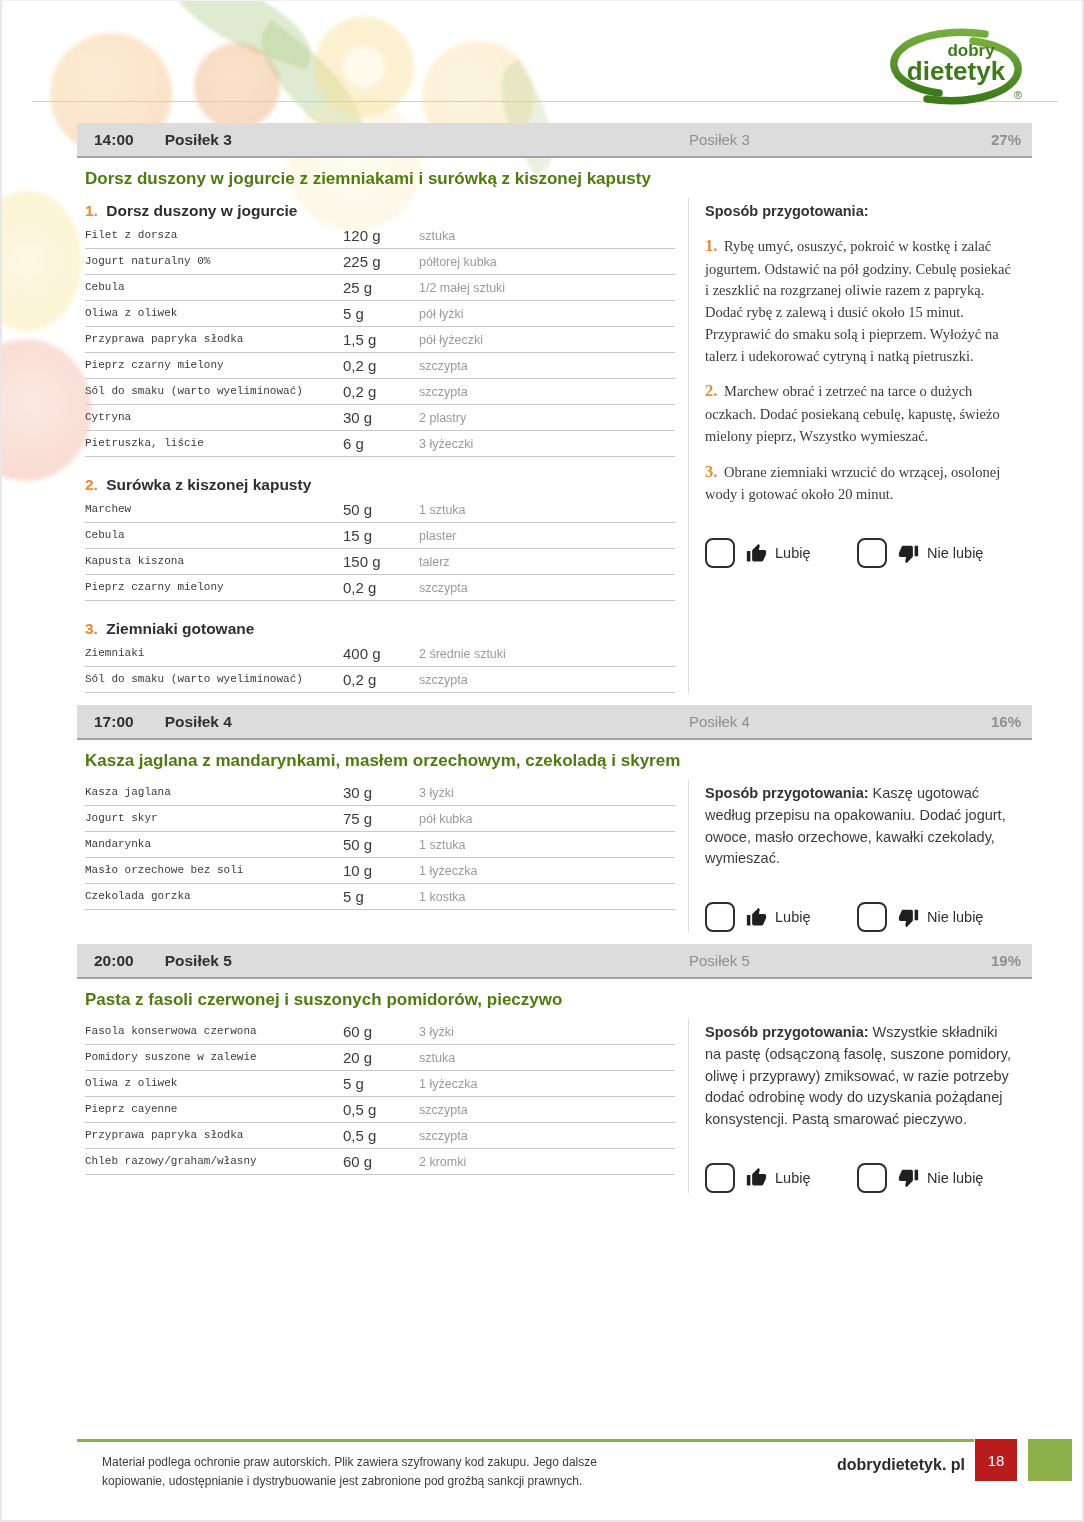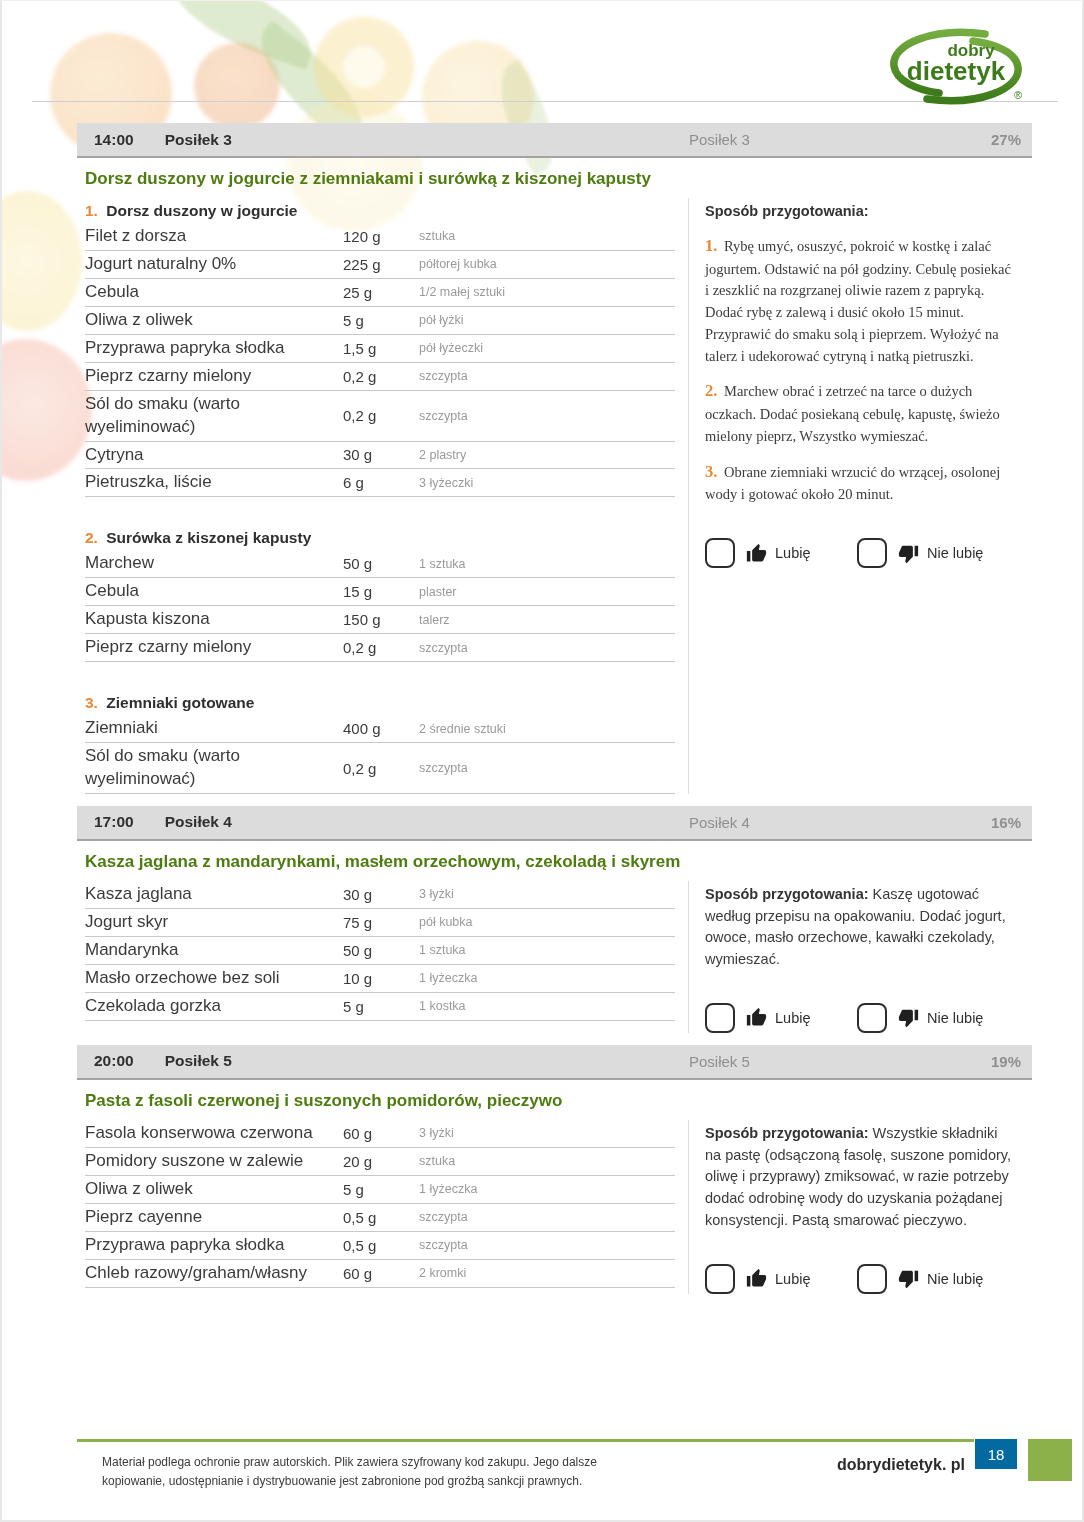--- a/index.html
+++ b/index.html
@@ -55,28 +55,28 @@
   .meal-bar .mpct { position:absolute; right:11px; font-size:15px; font-weight:bold; color:#8f8f8f; }
 
   .dish-title { font-size:17px; font-weight:bold; color:#4d7c0f; margin:11px 0 9px 8px; }
 
   .meal-body { display:flex; align-items:stretch; padding-left:8px; }
   .col-left { width:590px; }
   .col-right { width:332px; margin-left:13px; border-left:1px solid #dcdcdc; padding-left:16px; padding-right:6px; }
 
   .group-heading { font-size:15.5px; font-weight:bold; color:#2f2f2f; margin:4px 0 3px; }
   .group-heading .gnum { color:#ED8733; margin-right:4px; }
-  .group + .group .group-heading { margin-top:32px; }
+  .group + .group .group-heading { margin-top:19px; }
 
   .ing-row {
     display:flex; align-items:center;
     border-bottom:1px solid #c9c9c9;
     min-height:26px; padding:2px 0;
   }
-  .ing-name { width:258px; padding-right:6px; font-size:17px; color:#3b3b3b; line-height:1.35; }
+  .ing-name { width:258px; padding-right:6px; font-size:11px; color:#3b3b3b; line-height:1.35;font-family:Liberation Mono, monospace; }
   .ing-amount { width:76px; font-size:15px; color:#3b3b3b; }
   .ing-unit { flex:1; font-size:12.5px; color:#9a9a9a; }
 
   .prep-head { font-size:14.5px; line-height:1.5; margin:3px 0 11px; }
   .prep-head strong { font-weight:bold; color:#333; }
   .prep-step { font-size:14.5px; line-height:1.5; margin-bottom:12px;font-family:Liberation Serif, serif; }
   .step-num { color:#ED8733; font-weight:bold; font-size:16.5px; margin-right:3px; }
 
   .feedback-row { display:flex; align-items:center; margin-top:32px; }
   .fb-group { display:flex; align-items:center; width:152px; }
@@ -85,21 +85,21 @@
     background:#fff; cursor:pointer; flex:none;
   }
   .thumb { margin-left:11px; margin-right:8px; display:flex; }
   .thumb svg { width:21px; height:21px; fill:#1f1f1f; }
   .fb-label { font-size:14.5px; color:#2f2f2f; }
 
   
   .footer { position:absolute; left:75px; top:1438px; width:955px; height:70px; z-index:2; }
   .footer-rule { position:absolute; left:0; top:0; width:897px; height:3px; background:#8CB14B; }
   .page-square {
-    position:absolute; left:898px; top:0; width:42px; height:30px; background:#0369a1;
+    position:absolute; left:898px; top:0; width:42px; height:42px; background:#b91c1c;
     color:#fff; font-size:15px; display:flex; align-items:center; justify-content:center;
   }
   .accent-block { position:absolute; left:951px; top:0; width:44px; height:42px; background:#8CB14B; }
   .footer-copy { position:absolute; left:25px; top:14px; width:515px; font-size:12px; line-height:1.55; color:#3b3b3b; }
   .footer-site { position:absolute; left:700px; top:17px; width:188px; text-align:right; font-size:16px; font-weight:bold; color:#2b2b2b; }
 </style>
 </head>
 <body>
 
 <div class="page">

